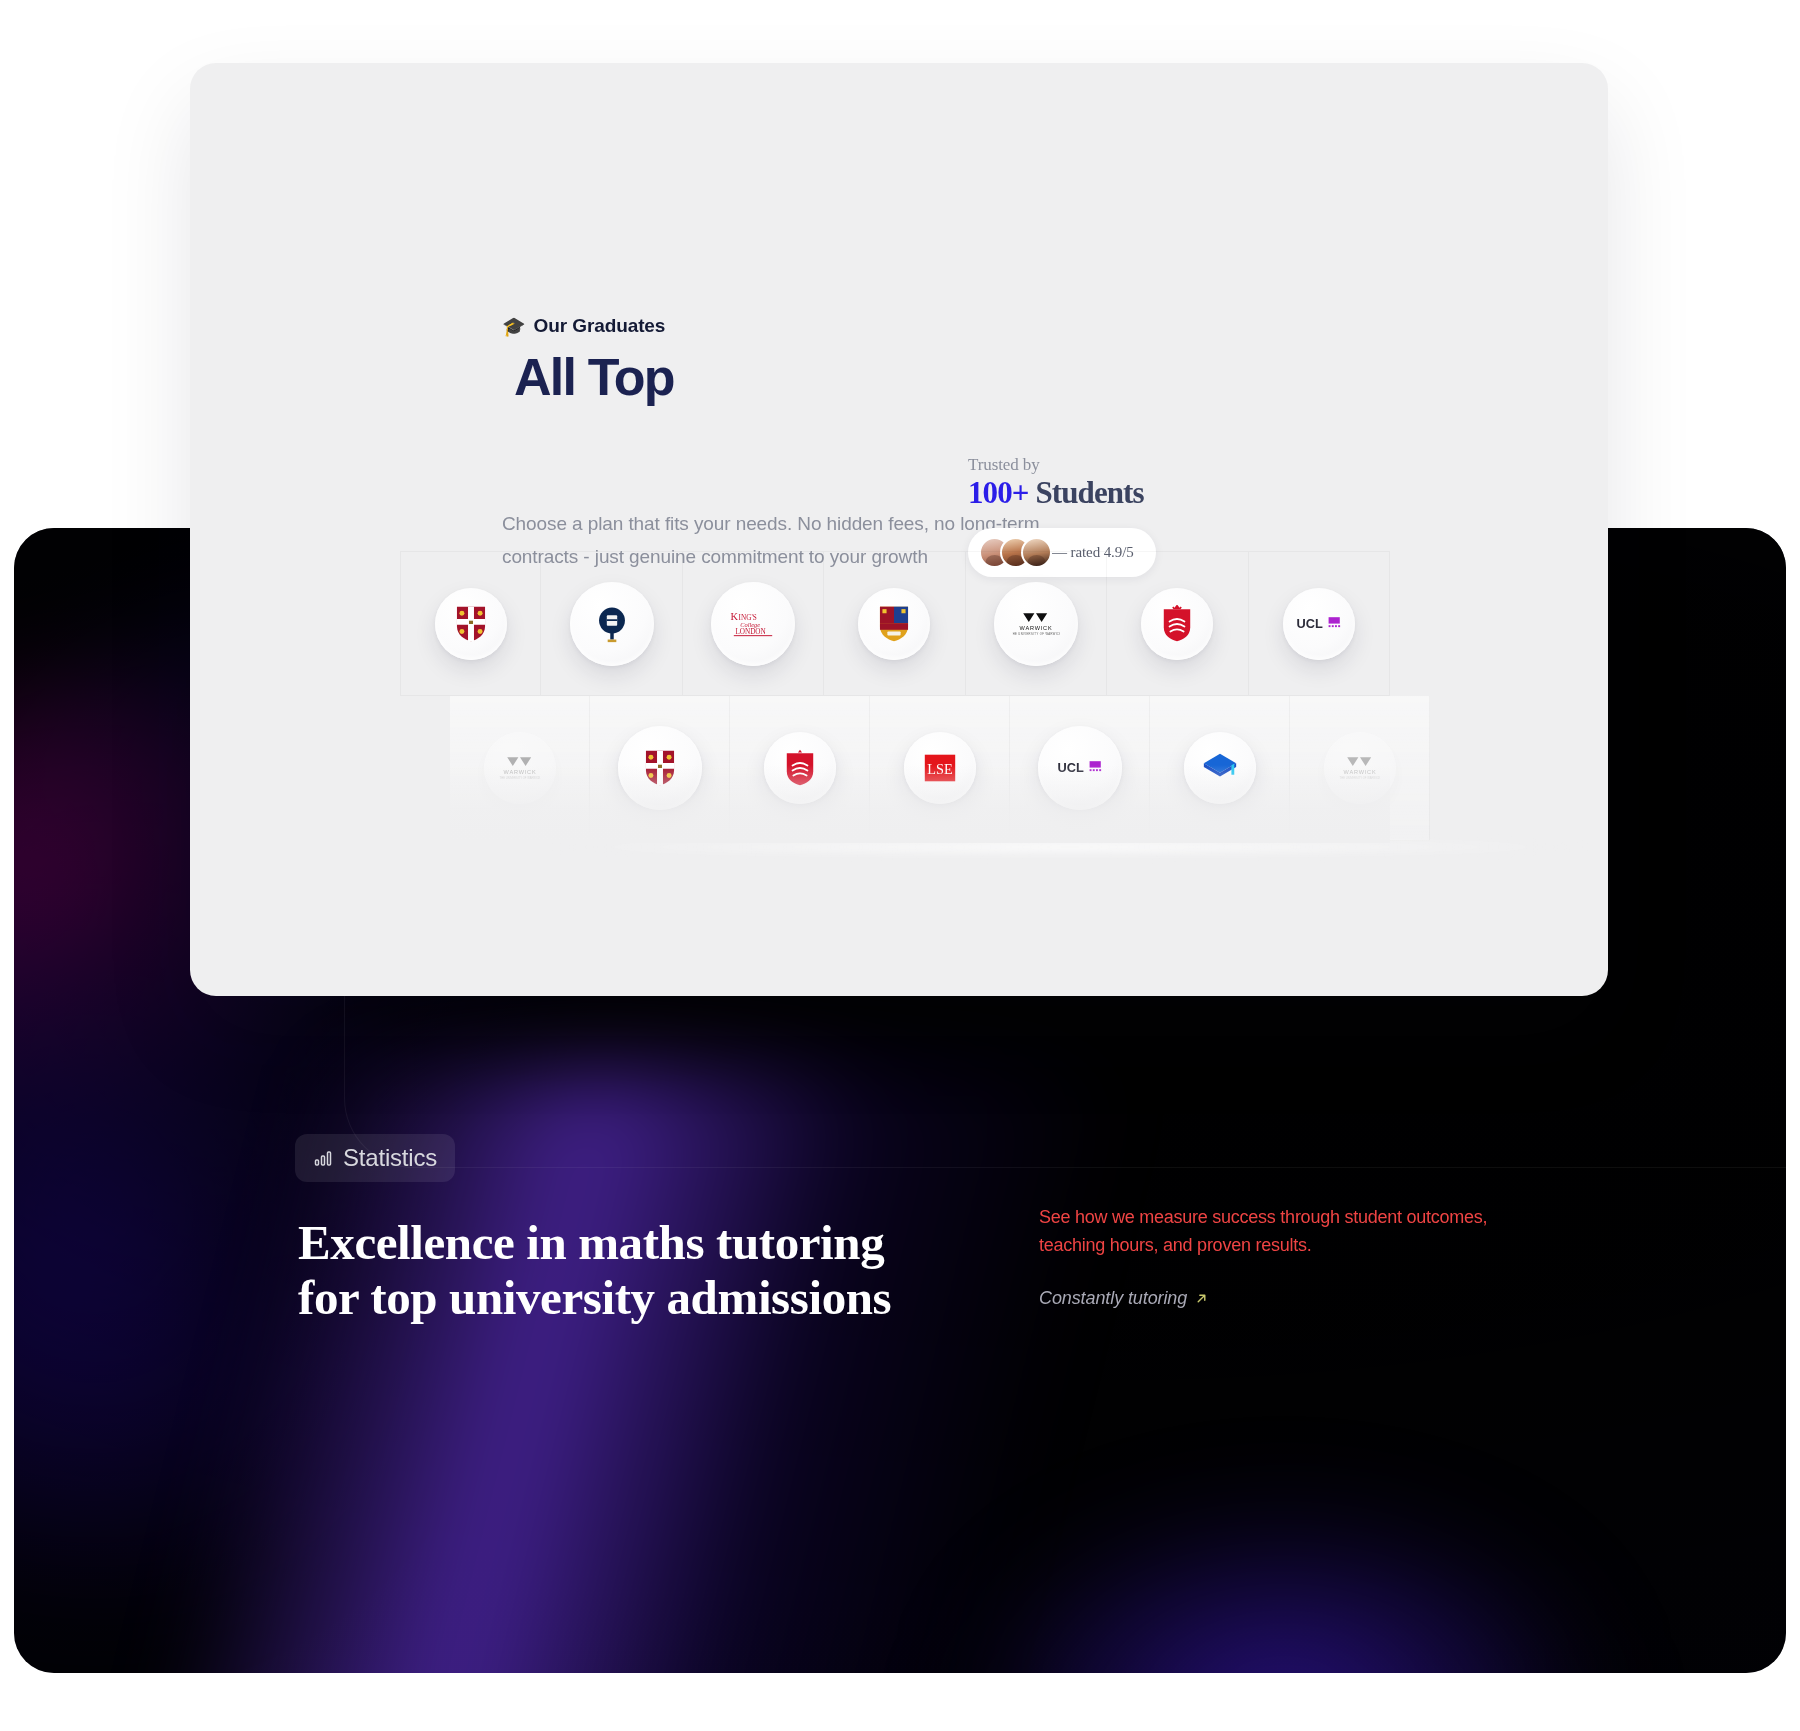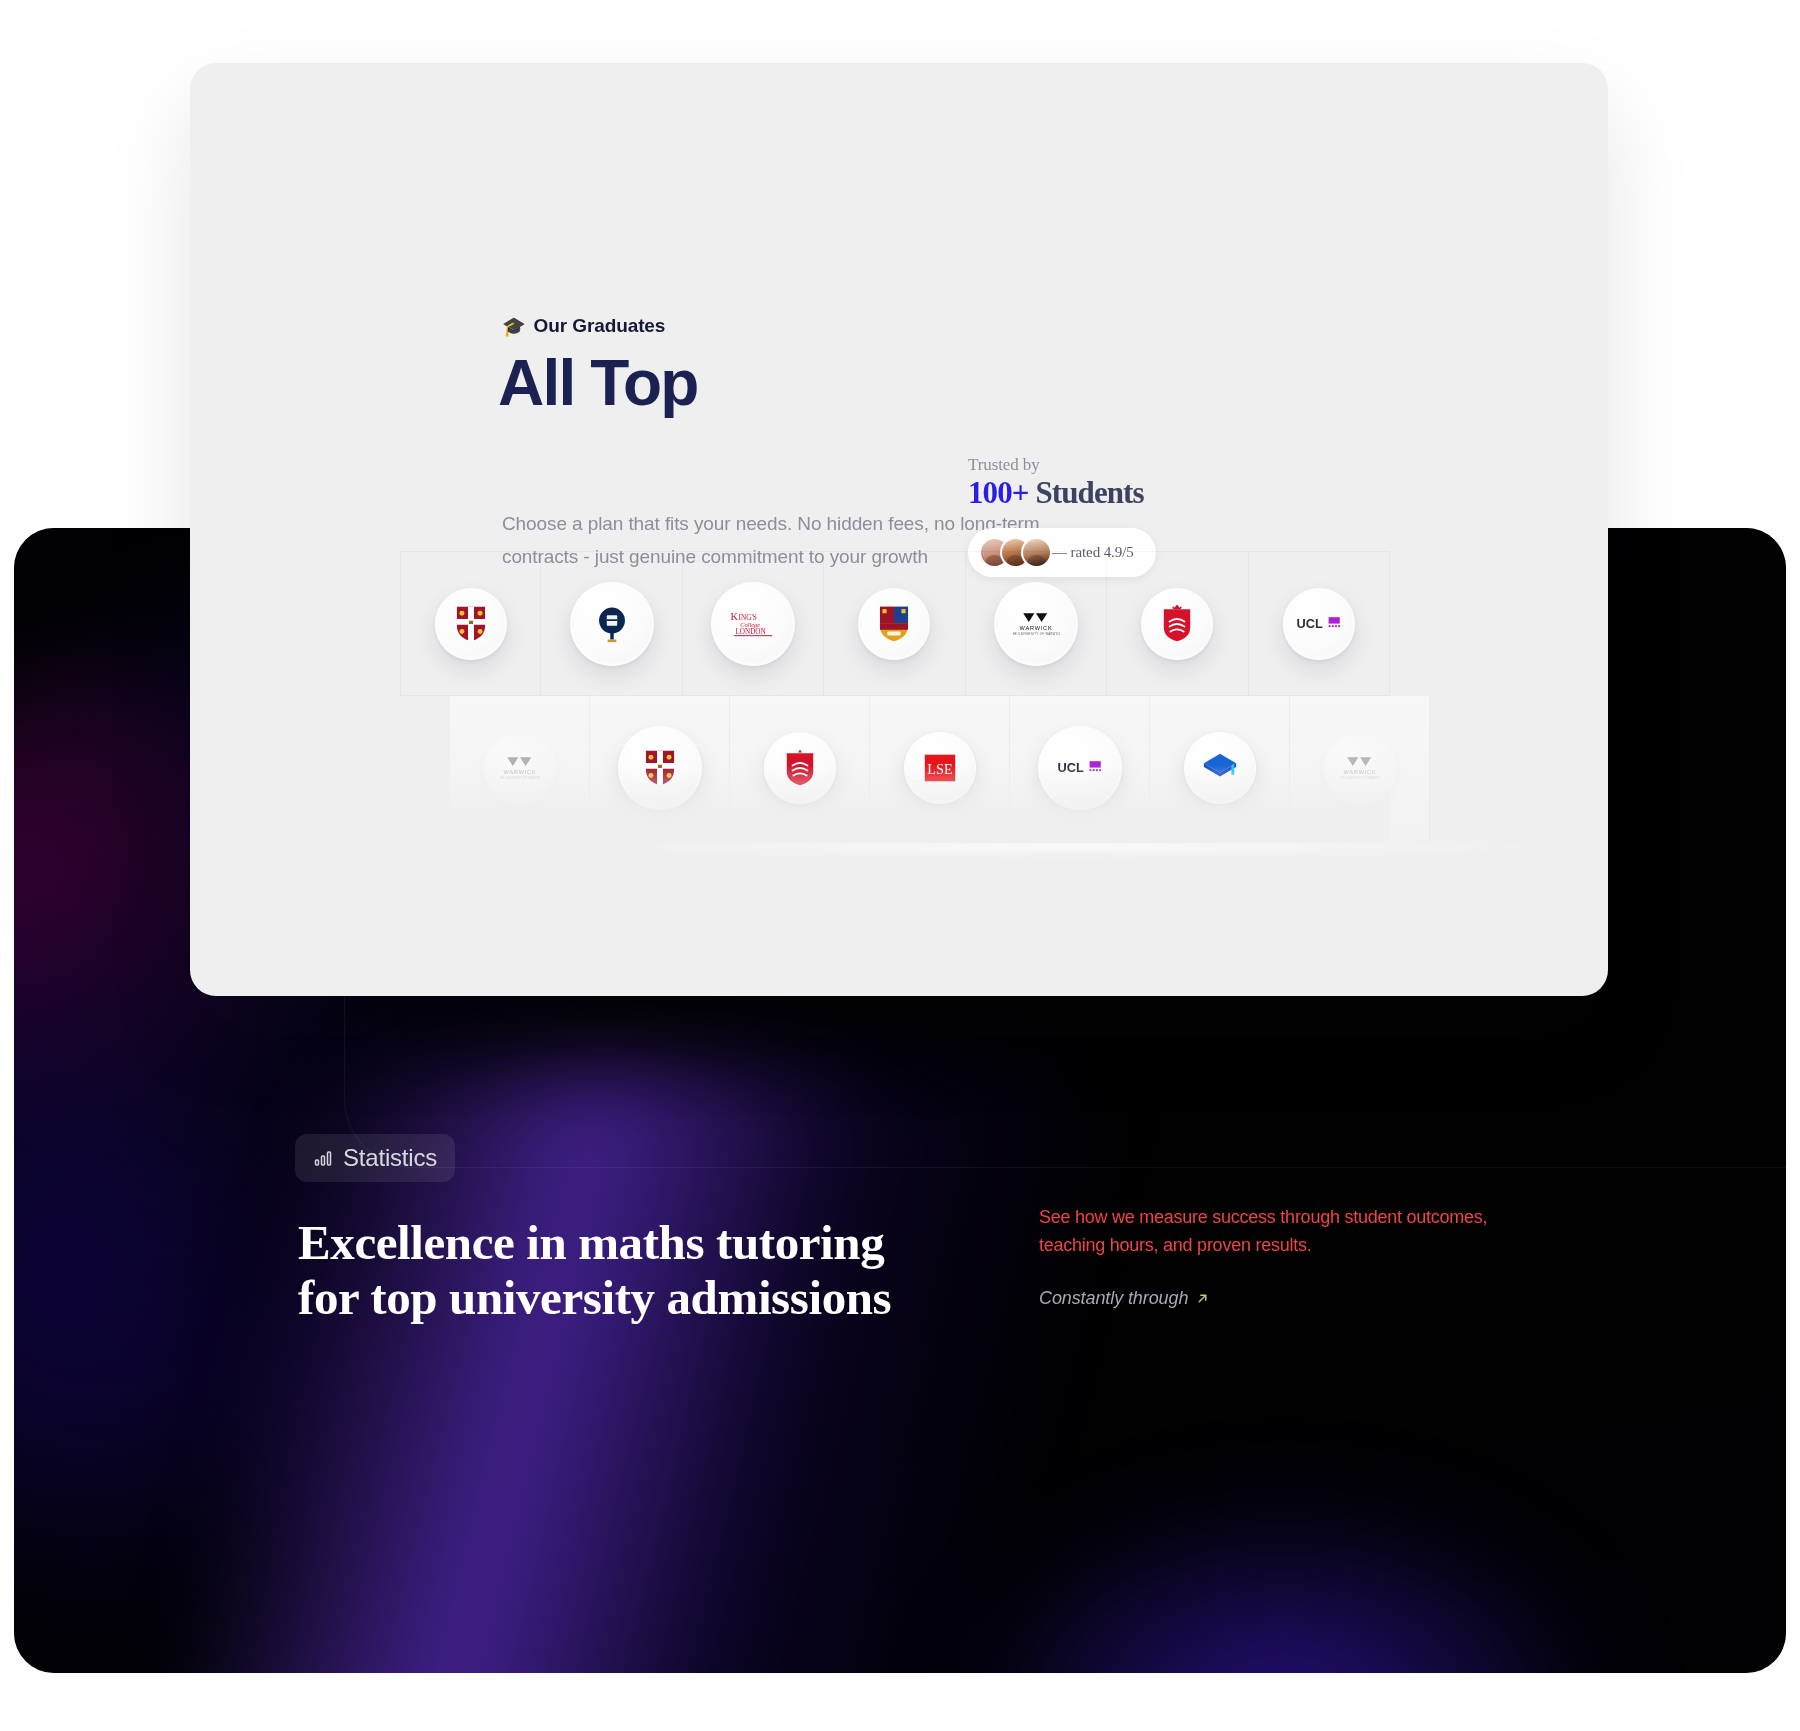--- a/index.html
+++ b/index.html
@@ -65,22 +65,22 @@
   .lc-inner{ position:relative; width:100%; height:100%; }
 
   .eyebrow{
     position:absolute; left:312px; top:252px;
     display:flex; align-items:center; gap:8px;
     font-size:19px; font-weight:700; color:#141a35; letter-spacing:-.1px;
   }
   .eyebrow .cap-emoji{ font-size:19px; line-height:1; }
 
   .headline{
-    position:absolute; left:308px; top:288px; width:620px;
-    font-size:64px; line-height:1.03; font-weight:800;
+    position:absolute; left:324px; top:288px; width:620px;
+    font-size:52px; line-height:1.03; font-weight:800;
     color:#1b2251; letter-spacing:-1.8px;
   }
   .subcopy{
     position:absolute; left:312px; top:444px; width:545px;
     font-size:19px; line-height:1.75; color:#8b8f9c; letter-spacing:-.1px;
   }
 
   .trusted{ position:absolute; left:778px; top:392px; width:330px;font-family:Liberation Serif, serif; }
   .trusted-label{ font-size:17px; color:#8b8f9c; letter-spacing:-.1px; }
   .trusted-count{ font-size:31px; font-weight:800; letter-spacing:-.9px; color:#3b4360; }
@@ -189,21 +189,21 @@
       </div>
 
       <h2 class="stats-heading">
         <span>Excellence in maths tutoring</span><br>
         <span>for top university admissions</span>
       </h2>
 
       <p class="stats-desc">See how we measure success through student outcomes, teaching hours, and proven results.</p>
 
       <div class="stats-note">
-        <span>Constantly through</span>
+        <span>Constantly tutoring</span>
         <svg width="15" height="15" viewBox="0 0 16 16">
           <path d="M4.5 11.5 L11.5 4.5 M6.2 4.5 H11.5 V9.8" fill="none" stroke="#c9c96e" stroke-width="1.5" stroke-linecap="round" stroke-linejoin="round"></path>
         </svg>
       </div>
 
     </div>
   </div>
 
   <div class="light-card">
     <div class="lc-inner">

